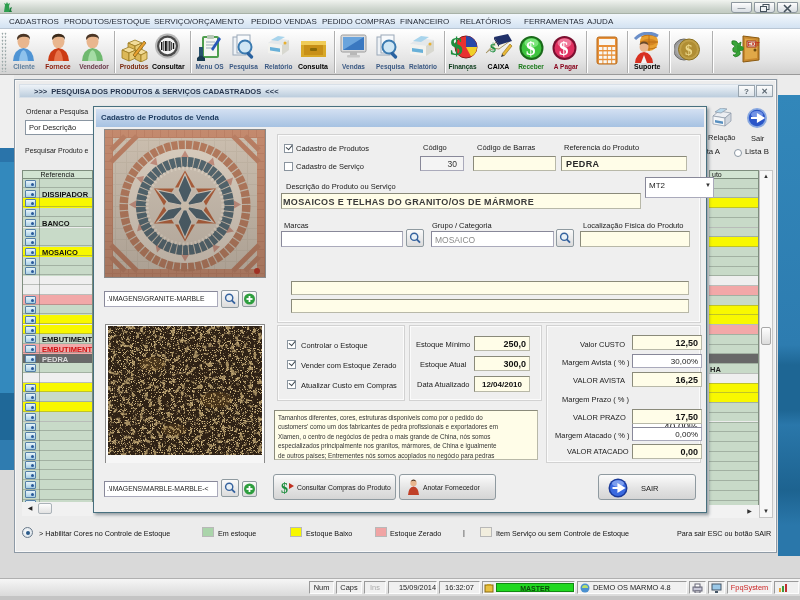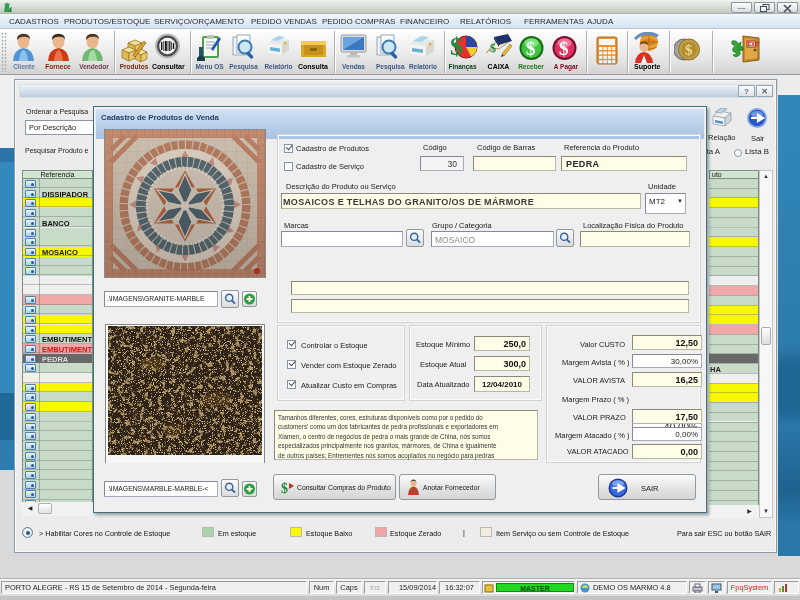--- a/index.html
+++ b/index.html
@@ -29,21 +29,21 @@
 .gridline{position:absolute;background:repeating-linear-gradient(to bottom,transparent 0,transparent 8.75px,rgba(100,110,100,.38) 8.75px,rgba(100,110,100,.38) 9.75px);}
 .band{position:absolute;}
 .gi{position:absolute;width:11px;height:8px;background:linear-gradient(#e8f4fa,#a9cfe4);border:1px solid #5580a8;border-radius:1px;}
 .gi:after{content:"";position:absolute;right:1px;bottom:1px;width:3px;height:3px;background:#2a5a9a;border-radius:50%;}
 .gtext{position:absolute;font-size:7.5px;font-weight:bold;color:#111;white-space:nowrap;}
 
 .sw{position:absolute;width:12px;height:10px;border:1px solid #b8b8b8;}
 .ltext{position:absolute;font-size:7.2px;color:#111;white-space:nowrap;}
 
 #dlg{left:93px;top:106px;width:614px;height:407px;background:#efefef;border:1px solid #47707f;box-shadow:2px 2px 3px rgba(40,60,70,.45);}
-#dtitle{left:2px;top:2px;width:608px;height:30px;background:linear-gradient(#d3e0f2,#a6c2e2);}
+#dtitle{left:2px;top:2px;width:608px;height:18px;background:linear-gradient(#d3e0f2,#a6c2e2);}
 #dtitle .t{position:absolute;left:5px;top:4px;font-size:7.8px;font-weight:bold;color:#1c3a5e;}
 #dlg .lbl{position:absolute;font-size:7.5px;color:#1a1a1a;white-space:nowrap;}
 .fld{position:absolute;border:1px solid #b8b8a8;border-top-color:#8a8a7a;border-left-color:#8a8a7a;background:#fffde8;}
 .fldw{position:absolute;border:1px solid #aab;border-top-color:#889;border-left-color:#889;background:#fff;}
 .val{font-size:9px;font-weight:bold;color:#111;text-align:right;padding:2px 3px 0 0;}
 .cb{position:absolute;width:9px;height:9px;background:#fff;border:1px solid #8a949e;}
 .cb.c:after{content:"";position:absolute;left:1px;top:0px;width:4.5px;height:2.5px;border-left:1.6px solid #3a444c;border-bottom:1.6px solid #3a444c;transform:rotate(-50deg);}
 .gbox{position:absolute;border:1px solid #d2d2d2;box-shadow:1px 1px 0 #fbfbfb inset,-1px -1px 0 #fbfbfb inset;}
 .btn{position:absolute;background:linear-gradient(#fbfbfb,#e2e2e2 60%,#d5d5d5);border:1px solid #8f9aa0;border-radius:3px;font-size:7.5px;color:#1a1a1a;}
 .mbtn{position:absolute;width:18px;height:18px;background:linear-gradient(#fafafa,#dcdcdc);border:1px solid #8f9aa0;border-radius:2px;}
@@ -299,20 +299,21 @@
 </div>
 
 <div class="abs" style="left:0;top:75px;width:800px;height:4px;background:#e9e9e9;"></div>
 <div class="abs" style="left:0;top:75px;width:14px;height:73px;background:#efefef;"></div>
 <div class="abs" style="left:778px;top:75px;width:22px;height:20px;background:#ececec;"></div>
 <div class="abs" id="lstrip"></div>
 <div class="abs" id="rstrip"></div>
 
 <div class="abs" id="win">
  <div class="abs" id="wtitle">
+  <span class="t">&gt;&gt;&gt;&nbsp;&nbsp;PESQUISA DOS PRODUTOS &amp; SERVIÇOS CADASTRADOS&nbsp;&nbsp;&lt;&lt;&lt;</span>
   <div class="qbtn" style="left:718px">?</div>
   <div class="qbtn" style="left:736px">✕</div>
  </div>
  <div class="lbl" style="left:11px;top:28px">Ordenar a Pesquisa</div>
  <div class="abs" style="left:10px;top:40px;width:86px;height:15px;background:#fff;border:1px solid #8a96a2;font-size:7.5px;color:#222;padding:2px 0 0 3px;">Por Descrição<span style="position:absolute;right:0;top:0;width:12px;height:13px;background:linear-gradient(#f4f4f4,#d8d8d8);border-left:1px solid #aab;color:#444;font-size:6px;text-align:center;line-height:13px;">▼</span></div>
  <div class="lbl" style="left:10px;top:67px">Pesquisar Produto e</div>
 
  <div class="abs" style="left:7px;top:90px;width:71px;height:9px;background:#d2e4d2;border:1px solid #7e8e7e;font-size:7px;text-align:center;color:#111;line-height:8px;">Referencia</div>
  <div class="abs" style="left:7px;top:99px;width:71px;height:323px;border-left:1px solid #7e8e7e;border-right:1px solid #7e8e7e;overflow:hidden;">
   <div class="band" style="left:0;top:0.0px;width:100%;height:9.7px;background:#c8dac8"></div>
@@ -603,21 +604,21 @@
  <div class="lbl" style="left:202px;top:55px">Cadastro de Serviço</div>
  <div class="lbl" style="left:329px;top:36px">Código</div>
  <div class="fldw" style="left:326px;top:49px;width:44px;height:15px;background:#f4f4f4;font-size:8.5px;color:#333;text-align:right;padding:2px 6px 0 0;">30</div>
  <div class="lbl" style="left:383px;top:36px">Código de Barras</div>
  <div class="fld" style="left:379px;top:49px;width:83px;height:15px;"></div>
  <div class="lbl" style="left:470px;top:36px">Referencia do Produto</div>
  <div class="fld" style="left:467px;top:49px;width:126px;height:15px;font-size:9px;font-weight:bold;color:#2a2a2a;padding:2px 0 0 4px;letter-spacing:.4px;">PEDRA</div>
  <div class="lbl" style="left:192px;top:75px">Descrição do Produto ou Serviço</div>
  <div class="fld" style="left:187px;top:86px;width:360px;height:16px;font-size:9px;font-weight:bold;color:#3a3a3a;padding:3px 0 0 1px;letter-spacing:.35px;white-space:nowrap;">MOSAICOS E TELHAS DO GRANITO/OS DE MÁRMORE</div>
  <div class="lbl" style="left:554px;top:75px">Unidade</div>
- <div class="fldw" style="left:551px;top:86px;width:41px;height:16px;font-size:8px;color:#222;padding:3px 0 16px 3px;">MT2<span style="position:absolute;right:2px;top:4px;font-size:6px;color:#333">▼</span></div>
+ <div class="fldw" style="left:551px;top:70px;width:69px;height:16px;font-size:8px;color:#222;padding:3px 0 16px 3px;">MT2<span style="position:absolute;right:2px;top:4px;font-size:6px;color:#333">▼</span></div>
  <div class="lbl" style="left:190px;top:114px">Marcas</div>
  <div class="fldw" style="left:187px;top:124px;width:122px;height:16px;"></div>
  <div class="mbtn" style="left:312px;top:122px"><svg width="16" height="16" viewBox="0 0 16 16">
         <circle cx="7.2" cy="6.8" r="3.6" fill="#e8f0f6" stroke="#35629e" stroke-width="1.4"></circle>
         <line x1="9.8" y1="9.4" x2="13" y2="12.6" stroke="#35629e" stroke-width="1.9"></line>
       </svg></div>
  <div class="lbl" style="left:338px;top:114px">Grupo / Categoria</div>
  <div class="fldw" style="left:337px;top:124px;width:123px;height:16px;font-size:8.5px;color:#8a8a8a;padding:3px 0 0 3px;">MOSAICO</div>
  <div class="mbtn" style="left:462px;top:122px"><svg width="16" height="16" viewBox="0 0 16 16">
         <circle cx="7.2" cy="6.8" r="3.6" fill="#e8f0f6" stroke="#35629e" stroke-width="1.4"></circle>
@@ -682,21 +683,20 @@
         <circle cx="10" cy="10" r="9.5" fill="#1a3a9a"></circle>
         <circle cx="10" cy="10" r="8" fill="#3a6ae0"></circle>
         <ellipse cx="10" cy="5.5" rx="6" ry="3.2" fill="#8aa8f0" opacity=".85"></ellipse>
         <path d="M4.5 10 L10.5 10 L10.5 7 L15.5 10 L10.5 13 L10.5 10" stroke="#fff" stroke-width="2.2" fill="#fff"></path>
       </svg>
       <span style="position:absolute;left:42px;top:9px;font-size:7.5px;">SAIR</span>
     </div>
 </div>
 
 <div class="abs" id="status">
- <div class="sp" style="left:1px;width:306px;padding-left:3px;">PORTO ALEGRE - RS 15 de Setembro de 2014 - Segunda-feira</div>
  <div class="sp" style="left:309px;width:25px;text-align:center;">Num</div>
  <div class="sp" style="left:336px;width:26px;text-align:center;">Caps</div>
  <div class="sp" style="left:364px;width:22px;text-align:center;color:#aaa;">Ins</div>
  <div class="sp" style="left:388px;width:49px;text-align:right;">15/09/2014</div>
  <div class="sp" style="left:439px;width:41px;text-align:center;">16:32:07</div>
  <div class="sp" style="left:482px;width:93px;">
    <svg style="position:absolute;left:1px;top:1px" width="10" height="10" viewBox="0 0 10 10">
         <rect x="1" y="2" width="8" height="7" fill="#e8c040" stroke="#8a6a10"></rect>
         <rect x="3" y="1" width="4" height="2" fill="#c8a020"></rect>
       </svg>

